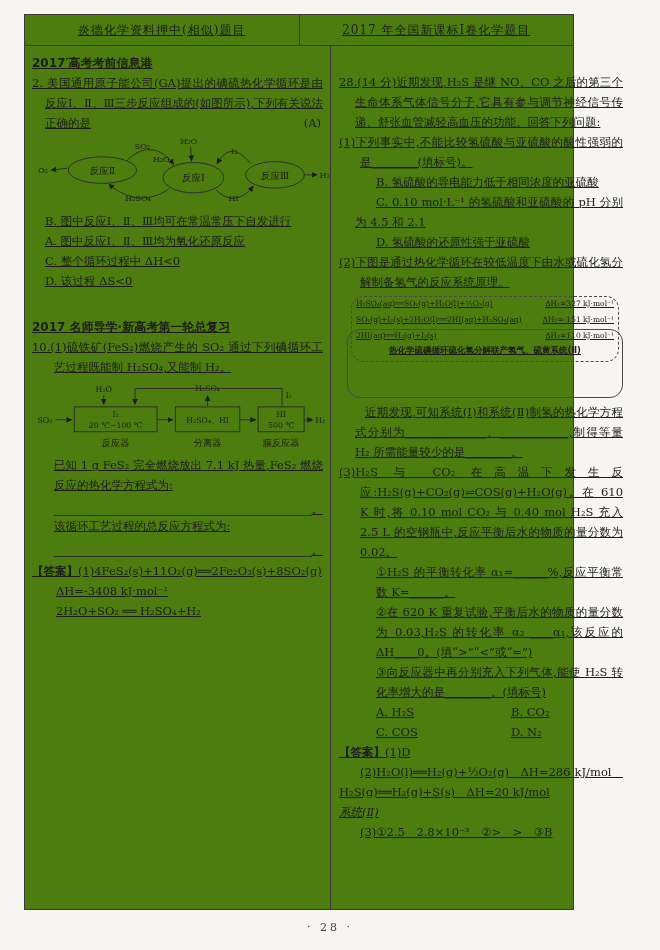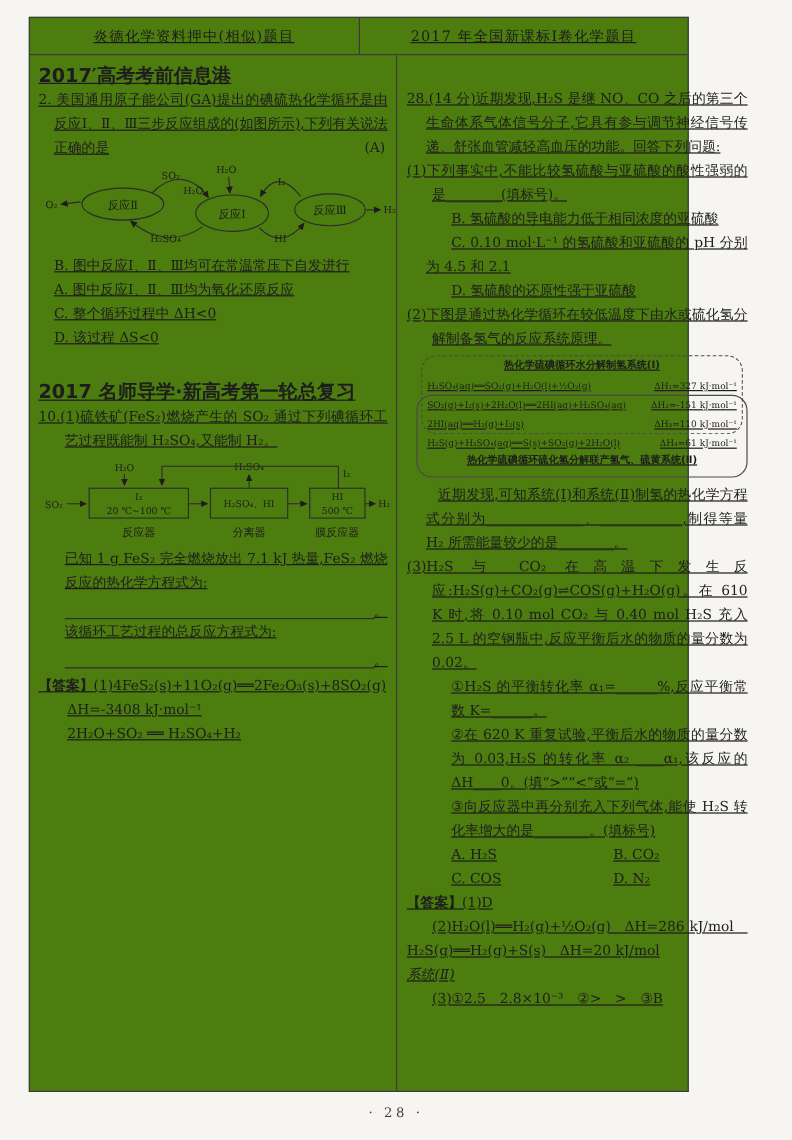--- a/index.html
+++ b/index.html
@@ -17,21 +17,21 @@
   .header { display:flex; height:31px; border-bottom:1.2px solid #3b3b3b; }
   .hcell { flex:1; display:flex; align-items:center; justify-content:center;
            font-size:12px; letter-spacing:1px; }
   .hcell.first { border-right:1.2px solid #3b3b3b; }
   .cols { display:flex; height:863px; }
   .col-left { width:306px; border-right:1.2px solid #3b3b3b; padding:5px 7px 0 7px; }
   .col-right { flex:1; padding:2px 8px 0 8px; }
 
   .para { font-size:11.5px; line-height:20px; }
   .just { text-align:justify; }
-  .sec-head { font-family:"DejaVu Sans",sans-serif; font-weight:bold; font-size:16px;
+  .sec-head { font-family:"DejaVu Sans",sans-serif; font-weight:bold; font-size:12px;
               line-height:20px; margin-top:2px; }
   .sec2 { margin-top:26px; }
 
   .hangq2 { padding-left:13px; text-indent:-13px; position:relative; }
   .amark { position:absolute; right:2px; bottom:0; text-indent:0; }
   .optl { padding-left:13px; }
   .hangq10 { padding-left:22px; text-indent:-22px; }
   .ind22 { margin-left:22px; }
   .ind24 { margin-left:24px; }
   .blankrow { margin-left:22px; height:21px; display:flex; align-items:flex-end; font-size:11.5px; }
@@ -180,37 +180,32 @@
       <div class="para just hangq28">28.(14 分)近期发现,H₂S 是继 NO、CO 之后的第三个生命体系气体信号分子,它具有参与调节神经信号传递、舒张血管减轻高血压的功能。回答下列问题:</div>
       <div class="para just part">(1)下列事实中,不能比较氢硫酸与亚硫酸的酸性强弱的是________(填标号)。</div>
       <div class="para just optr">B. 氢硫酸的导电能力低于相同浓度的亚硫酸</div>
       <div class="para just optr">C. 0.10 mol·L⁻¹ 的氢硫酸和亚硫酸的 pH 分别为 4.5 和 2.1</div>
       <div class="para just optr">D. 氢硫酸的还原性强于亚硫酸</div>
       <div class="para just part">(2)下图是通过热化学循环在较低温度下由水或硫化氢分解制备氢气的反应系统原理。</div>
 
       <div class="tbox">
         <div class="tbox-dashed"></div>
         <div class="tbox-solid"></div>
-        <div class="trow tlabel">热化学硫碘循环水分解制氢系统(Ⅰ)</div>
         <div class="trow teq">
           <span>H₂SO₄(aq)══SO₂(g)+H₂O(l)+½O₂(g)</span>
           <span>ΔH₁=327 kJ·mol⁻¹</span>
         </div>
         <div class="trow teq">
           <span>SO₂(g)+I₂(s)+2H₂O(l)══2HI(aq)+H₂SO₄(aq)</span>
           <span>ΔH₂=-151 kJ·mol⁻¹</span>
         </div>
         <div class="trow teq">
           <span>2HI(aq)══H₂(g)+I₂(s)</span>
           <span>ΔH₃=110 kJ·mol⁻¹</span>
         </div>
-        <div class="trow teq">
-          <span>H₂S(g)+H₂SO₄(aq)══S(s)+SO₂(g)+2H₂O(l)</span>
-          <span>ΔH₄=61 kJ·mol⁻¹</span>
-        </div>
         <div class="trow tlabel tlabel2">热化学硫碘循环硫化氢分解联产氢气、硫黄系统(Ⅱ)</div>
       </div>
 
       <div class="para just calc">近期发现,可知系统(Ⅰ)和系统(Ⅱ)制氢的热化学方程式分别为______________、____________,制得等量 H₂ 所需能量较少的是________。</div>
       <div class="para just part">(3)H₂S 与 CO₂ 在高温下发生反应:H₂S(g)+CO₂(g)⇌COS(g)+H₂O(g)。在 610 K 时,将 0.10 mol CO₂ 与 0.40 mol H₂S 充入 2.5 L 的空钢瓶中,反应平衡后水的物质的量分数为 0.02。</div>
       <div class="para just sub">①H₂S 的平衡转化率 α₁=______%,反应平衡常数 K=______。</div>
       <div class="para just sub">②在 620 K 重复试验,平衡后水的物质的量分数为 0.03,H₂S 的转化率 α₂ ____α₁,该反应的 ΔH____0。(填“&gt;”“&lt;”或“=”)</div>
       <div class="para just sub">③向反应器中再分别充入下列气体,能使 H₂S 转化率增大的是________。(填标号)</div>
       <div class="optrow">
         <span>A. H₂S</span>

